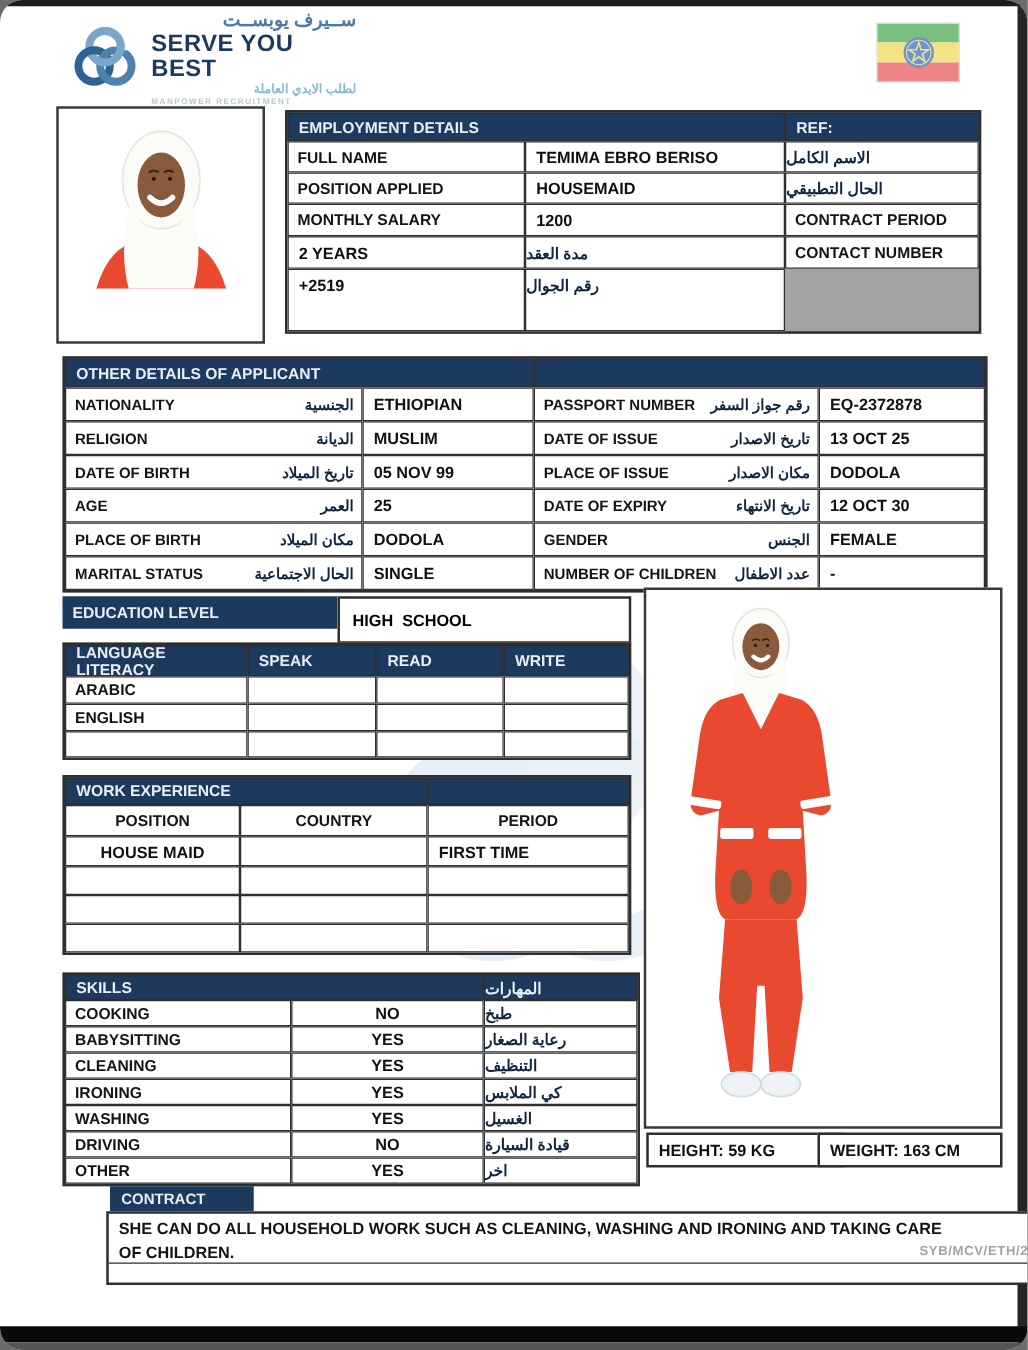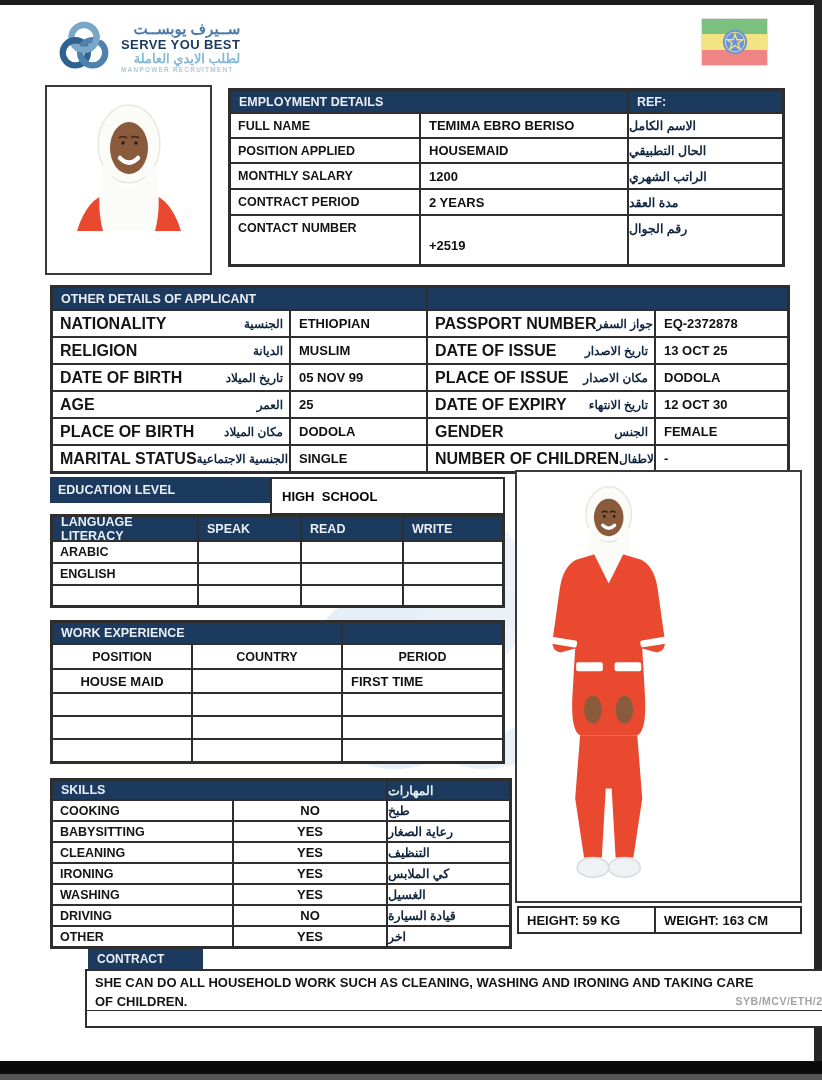--- a/index.html
+++ b/index.html
@@ -1,39 +1,39 @@
 <!DOCTYPE html>
 <html><head>
 <meta charset="utf-8">
 <style>
   * { margin:0; padding:0; box-sizing:border-box; }
   html,body { background:#6b6b6b; }
   body { font-family:"Liberation Sans", sans-serif; }
   .page {
     position:relative; width:822px; height:1080px; background:#ffffff;
-    overflow:hidden; margin:0 auto;
+    overflow:hidden; margin:0 auto;border-radius:18px;
   }
   .abs { position:absolute; }
 
   
   .edge-top { left:0; top:0; width:822px; height:5px; background:#1c1c1c; }
   .edge-right { right:0; top:0; width:8px; height:1080px; background:#262626; }
   .edge-bottom-black { left:0; top:1061px; width:822px; height:13px; background:#0a0a0a; }
   .edge-bottom-gray { left:0; top:1074px; width:822px; height:6px; background:#555; }
 
   
   .watermark { left:270px; top:480px; width:340px; height:340px; opacity:.18; }
 
   
   .logo { left:55px; top:12px; width:230px; height:70px; display:flex; align-items:center; gap:8px; }
   .logo-icon { width:58px; height:58px; flex:0 0 auto; }
   .logo-text { display:flex; flex-direction:column; line-height:1.08; }
   .logo-ar { color:#4b7ca8; font-weight:bold; font-size:15px; direction:rtl; }
-  .logo-en { color:#1c3a5e; font-weight:bold; font-size:13px; letter-spacing:.4px; }
-  .logo-ar2 { color:#85b9d8; font-weight:bold; font-size:13px; direction:rtl; }
+  .logo-en { color:#1c3a5e; font-weight:bold; font-size:19px; letter-spacing:.4px; }
+  .logo-ar2 { color:#85b9d8; font-weight:bold; font-size:10px; direction:rtl; }
   .logo-en2 { color:#b3c9d9; font-size:6.5px; letter-spacing:1.2px; font-weight:bold; }
 
   
   .flag { left:701px; top:18px; width:67px; height:48px; border:1px solid #e0e0e0; }
   .flag .stripe { width:100%; height:33.33%; }
   .flag-emblem { position:absolute; left:50%; top:50%; transform:translate(-50%,-50%); width:28px; height:28px; }
 
   
   .portrait-box { left:45px; top:85px; width:167px; height:190px; border:2px solid #3a3a3a; background:#fff; }
   .portrait-photo { position:absolute; left:10px; top:7px; width:143px; height:137px; background:#fff; }
@@ -41,21 +41,21 @@
   
   .tbl { display:grid; border:2px solid #2e2e2e; background:#a3a3a3; }
   .c { border:1px solid #2e2e2e; background:#fff; display:flex; align-items:center; overflow:hidden; min-width:0; }
   .hd { background:#1c3a5e; color:#e9eef5; font-weight:bold; font-size:12.5px; }
   .hd.c { border-color:#2e2e2e; background:#1c3a5e; }
   .lab { font-weight:bold; font-size:12.5px; color:#141414; padding-left:7px; }
   .val { font-weight:bold; font-size:13px; color:#101010; padding-left:8px; }
   .ctr { justify-content:center; padding-left:0; }
   .ar  { justify-content:flex-end; padding-right:7px; direction:rtl; font-weight:bold; font-size:12.5px; color:#10253f; }
   .duo { justify-content:space-between; padding:0 6px 0 7px; }
-  .duo .en { font-weight:bold; font-size:16px; color:#141414; white-space:nowrap;text-align:right; }
+  .duo .en { font-weight:bold; font-size:12px; color:#141414; white-space:nowrap;text-align:right; }
   .duo .arr { direction:rtl; font-weight:bold; font-size:12px; color:#10253f; white-space:nowrap; }
   .hpad { padding-left:8px; }
 
   #tbl-employment { left:228px; top:88px; width:557px; grid-template-columns:190px 208px 1fr; grid-template-rows:23px 25px 25px 26px 26px 50px; }
   #tbl-other { left:50px; top:285px; width:740px; grid-template-columns:238px 137px 228px 1fr; grid-template-rows:23px repeat(6, 27px); }
   .edu-hd { left:50px; top:477px; width:220px; height:26px; background:#1c3a5e; color:#e9eef5; font-weight:bold; font-size:12.5px; display:flex; align-items:center; padding-left:8px; }
   .edu-val { left:270px; top:477px; width:235px; height:38px; border:2px solid #2e2e2e; background:#fff; display:flex; align-items:center; padding-left:10px; font-weight:bold; font-size:13px; white-space:pre; }
   #tbl-lang { left:50px; top:514px; width:455px; grid-template-columns:146px 103px 102px 1fr; grid-template-rows:25px 22px 22px 21px; }
   #tbl-work { left:50px; top:620px; width:455px; grid-template-columns:140px 150px 1fr; grid-template-rows:22px 25px 24px 23px 23px 23px; }
   #tbl-skills { left:50px; top:778px; width:462px; grid-template-columns:181px 154px 1fr; grid-template-rows:20px repeat(7, 21px); }
@@ -142,28 +142,27 @@
     <div class="c lab">FULL NAME</div>
     <div class="c val">TEMIMA EBRO BERISO</div>
     <div class="c ar">الاسم الكامل</div>
 
     <div class="c lab">POSITION APPLIED</div>
     <div class="c val">HOUSEMAID</div>
     <div class="c ar">الحال التطبيقي</div>
 
     <div class="c lab">MONTHLY SALARY</div>
     <div class="c val">1200</div>
-    <div class="c ar">الراتب الشهري</div>
 
     <div class="c lab">CONTRACT PERIOD</div>
     <div class="c val">2 YEARS</div>
     <div class="c ar">مدة العقد</div>
 
     <div class="c lab" style="align-items:flex-start; padding-top:5px;">CONTACT NUMBER</div>
-    <div class="c val" style="align-items:flex-start; padding-top:22px;">+2519</div>
+    <div class="c val" style="align-items:flex-start; padding-top:5px;">+2519</div>
     <div class="c ar" style="align-items:flex-start; padding-top:5px;">رقم الجوال</div>
   </div>
 
   <div class="abs tbl" id="tbl-other">
     <div class="c hd span2 hpad">OTHER DETAILS OF APPLICANT</div>
     <div class="c hd span2"></div>
 
     <div class="c duo">
         <span class="en">NATIONALITY</span>
         <span class="arr">الجنسية</span>
@@ -214,21 +213,21 @@
       </div>
     <div class="c val">DODOLA</div>
     <div class="c duo">
         <span class="en">GENDER</span>
         <span class="arr">الجنس</span>
       </div>
     <div class="c val">FEMALE</div>
 
     <div class="c duo">
         <span class="en">MARITAL STATUS</span>
-        <span class="arr">الجنسية الاجتماعية</span>
+        <span class="arr">الحال الاجتماعية</span>
       </div>
     <div class="c val">SINGLE</div>
     <div class="c duo">
         <span class="en">NUMBER OF CHILDREN</span>
         <span class="arr">عدد الاطفال</span>
       </div>
     <div class="c val">-</div>
   </div>
 
   <div class="abs edu-hd">EDUCATION LEVEL</div>

